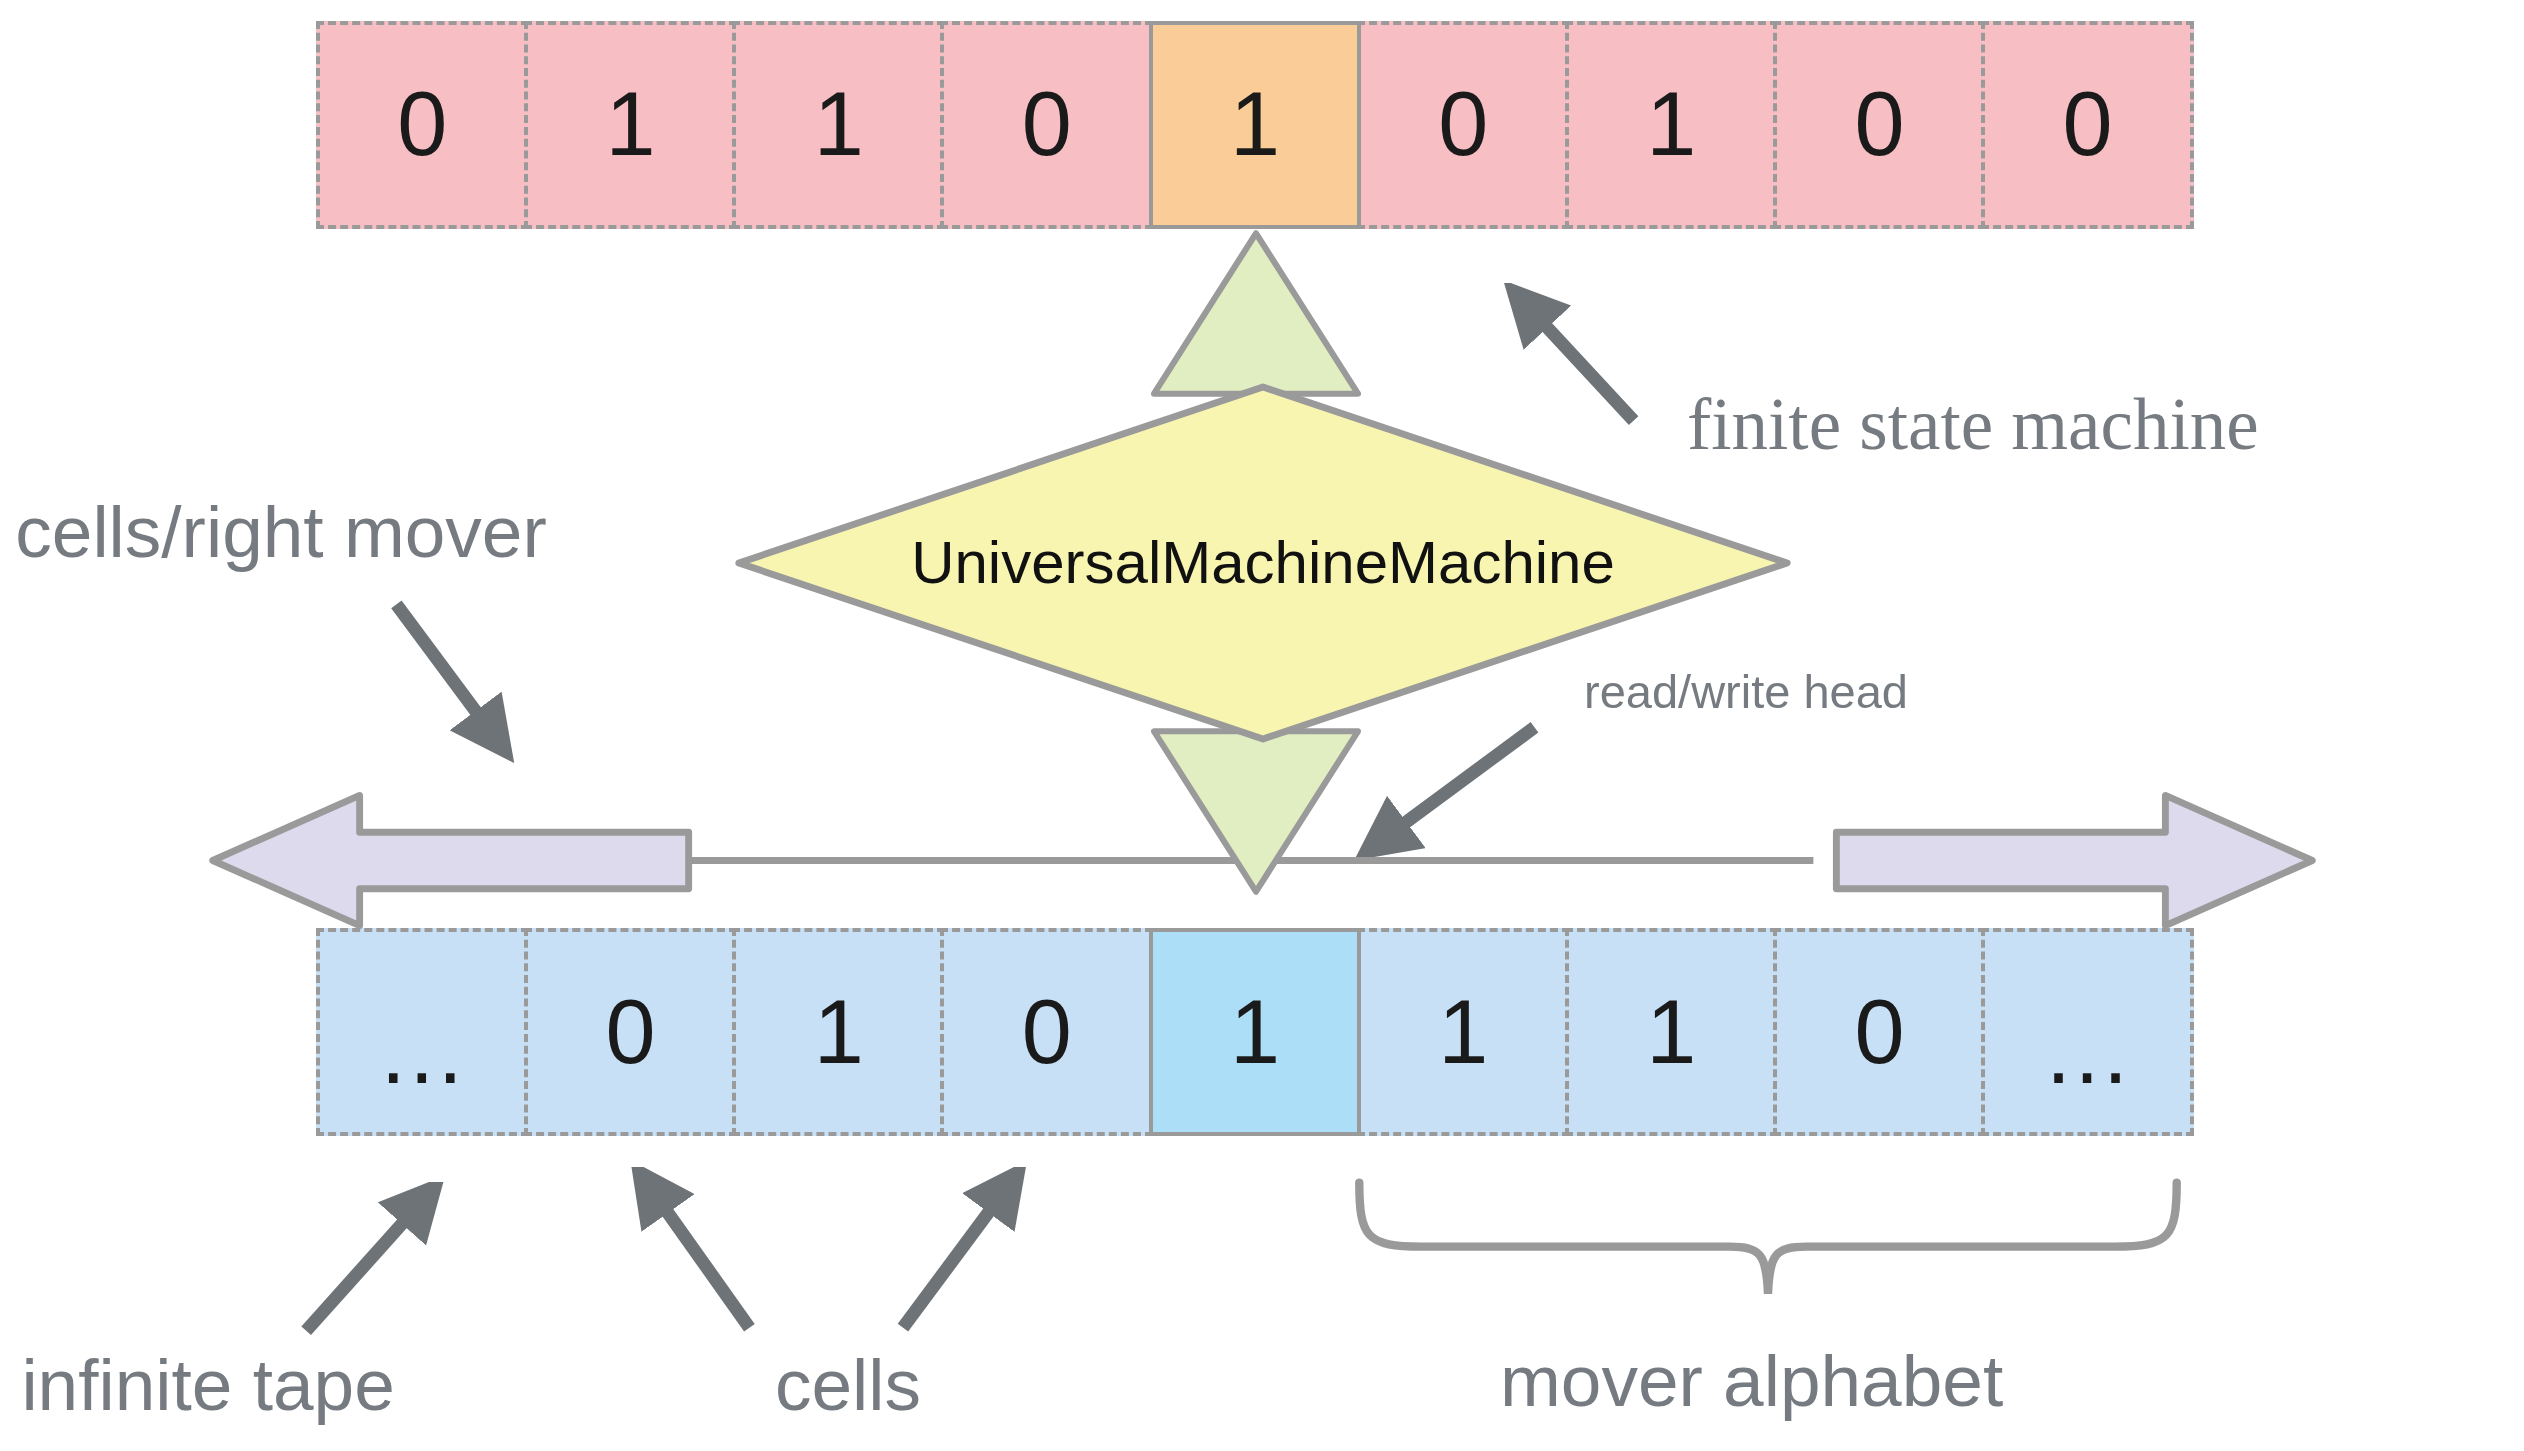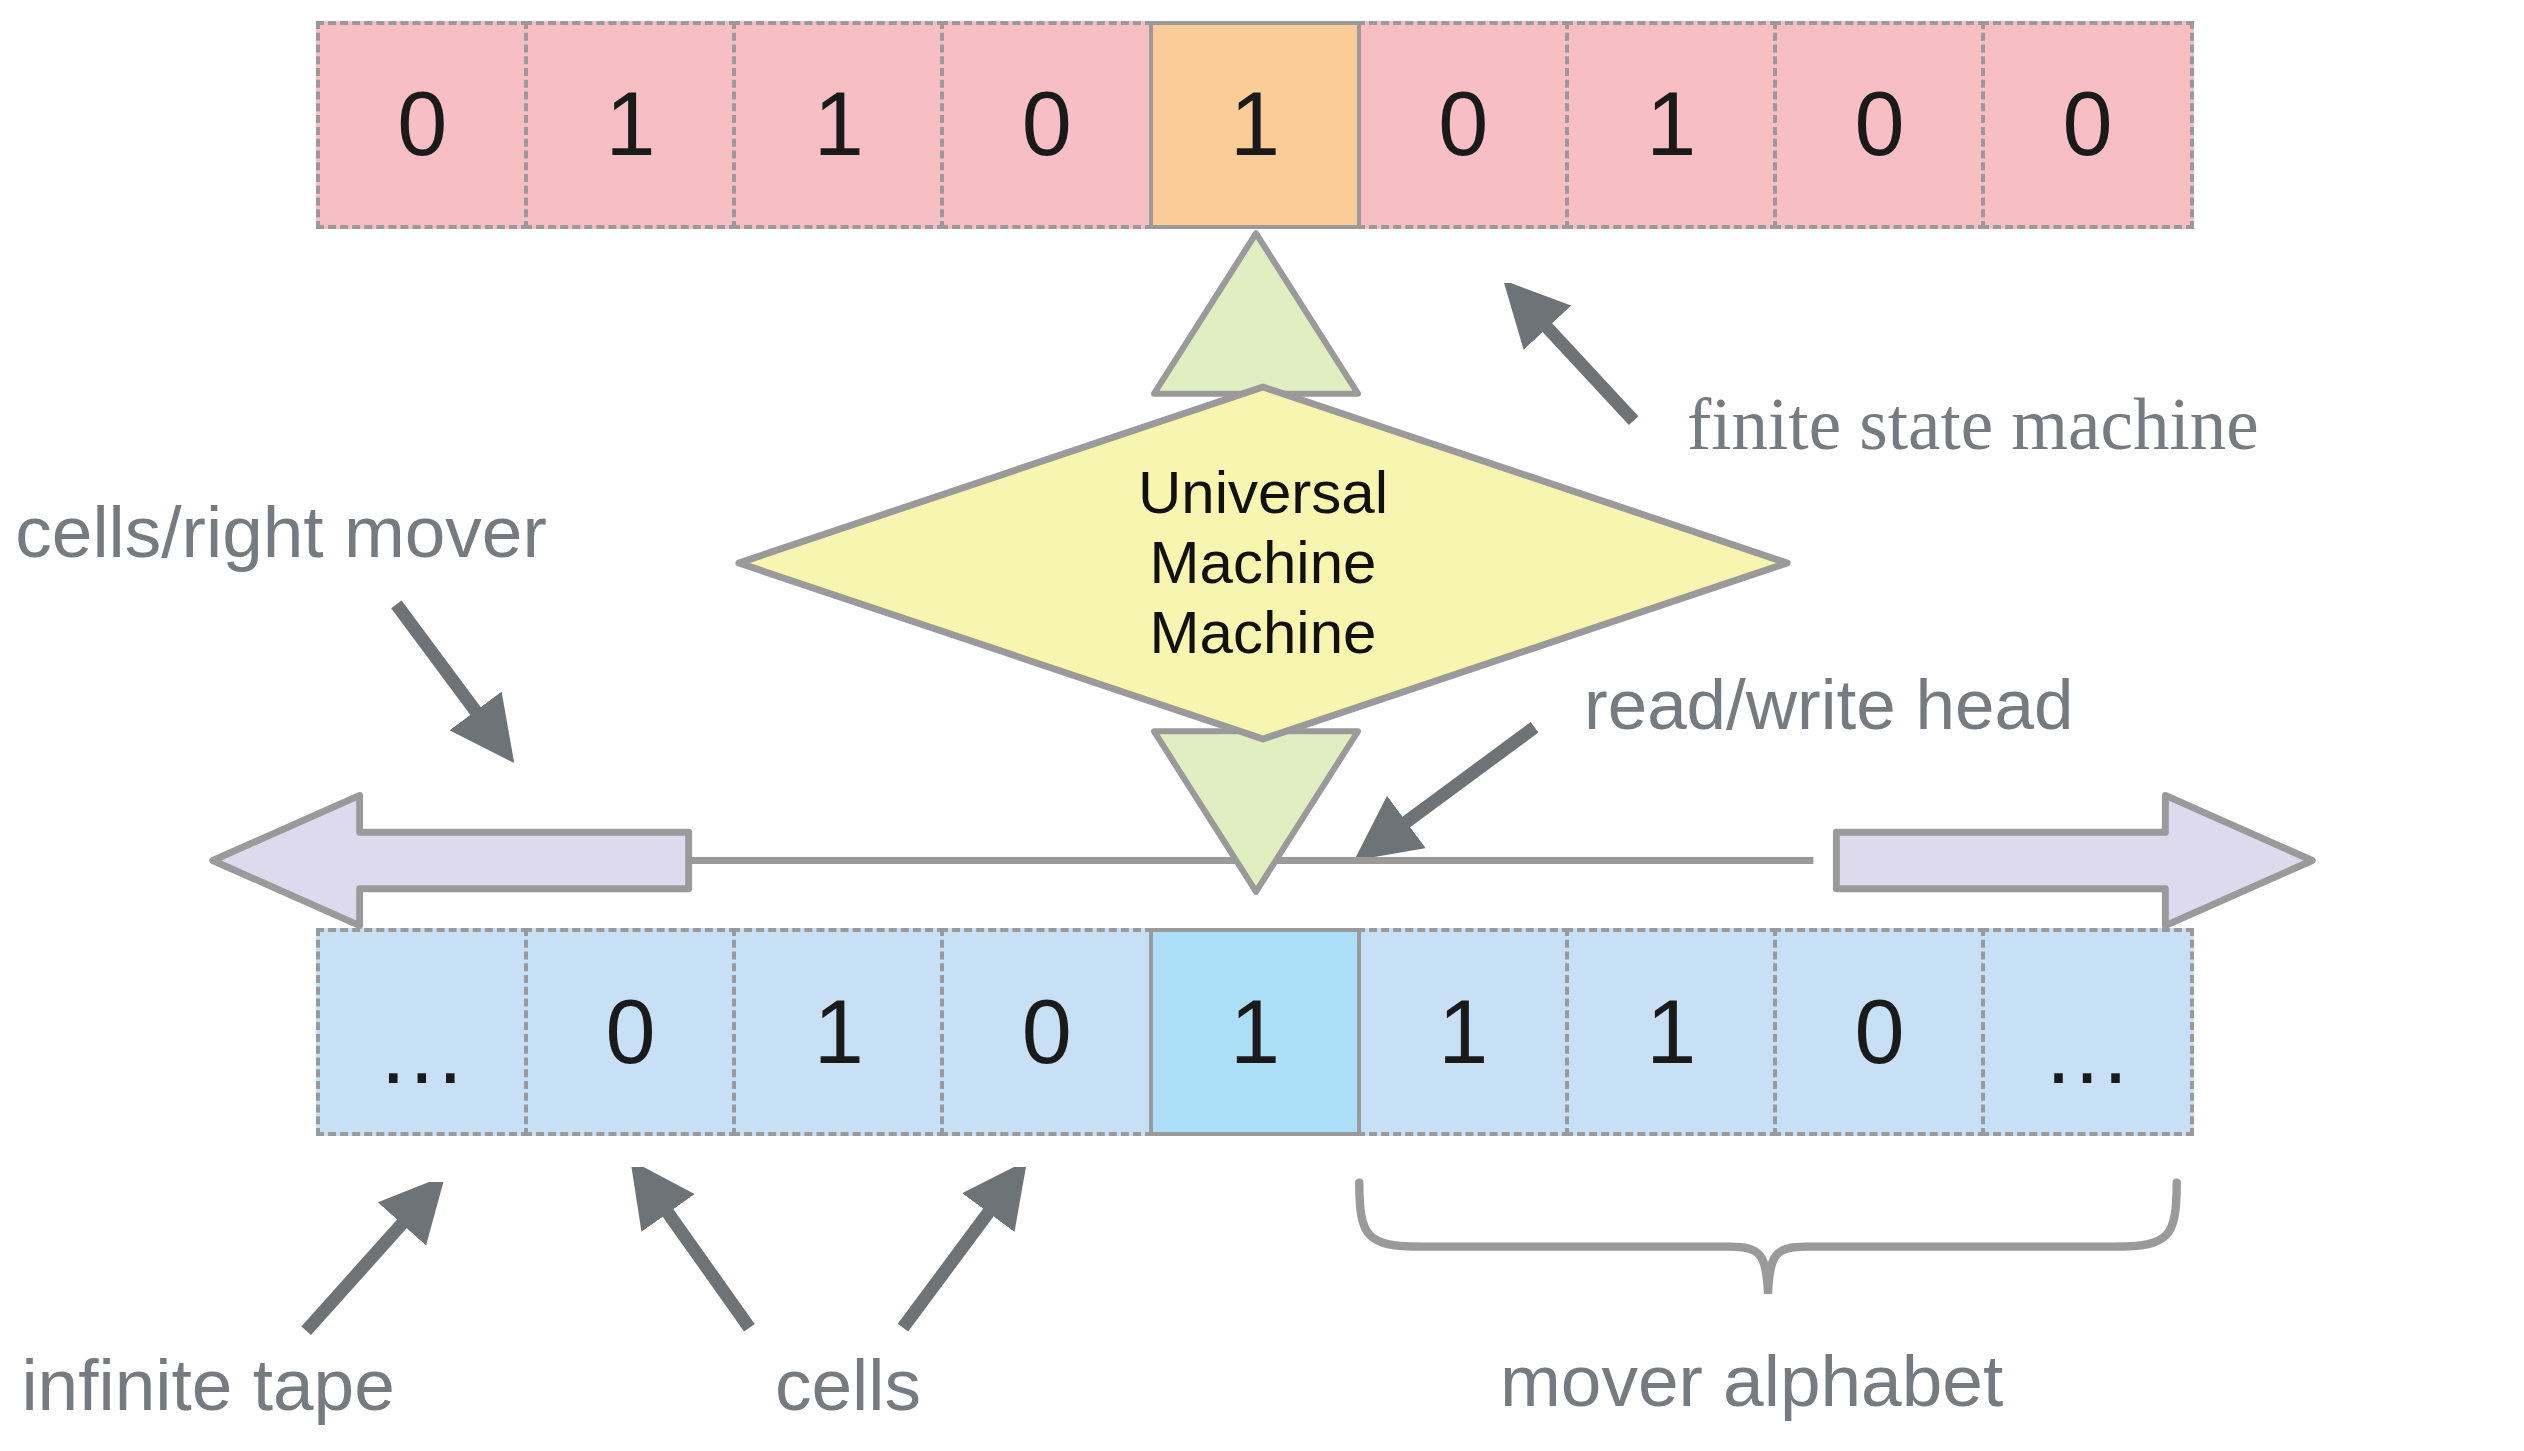--- a/index.html
+++ b/index.html
@@ -66,21 +66,21 @@
     z-index: 4;
   }
   .diamond svg { display: block; }
   .diamond-label {
     position: absolute;
     left: 0;
     top: 0;
     width: 1056px;
     height: 360px;
     display: flex;
-    flex-direction: column;
+    flex-direction: row;
     align-items: center;
     justify-content: center;
     font-size: 60px;
     line-height: 1.17;
     color: #111111;
     pointer-events: none;
   }
 
   .tri {
     position: absolute;
@@ -189,21 +189,21 @@
   <div class="anno-arrow" style="left:1347px; top:712px; width:199px; height:153px;">
     <svg width="199" height="153" viewBox="0 0 260 200">
       <defs>
         <marker id="ah2" markerWidth="5" markerHeight="5" refX="2.6" refY="2.5" orient="auto">
           <path d="M0,0 L5,2.5 L0,5 Z" fill="#6e7377"></path>
         </marker>
       </defs>
       <line x1="245" y1="20" x2="42" y2="170" stroke="#6e7377" stroke-width="17" marker-end="url(#ah2)"></line>
     </svg>
   </div>
-  <div class="anno" style="left:1584px; top:664px; font-size:71px;">read/write head</div>
+  <div class="anno" style="left:1584px; top:664px; font-size:47px;">read/write head</div>
 
   <div class="anno" style="left:15.3px; top:490px; font-size:73px;">cells/right mover</div>
   <div class="anno-arrow" style="left:375px; top:589px; width:168px; height:176px;">
     <svg width="168" height="176" viewBox="0 0 220 230">
       <defs>
         <marker id="ah3" markerWidth="5" markerHeight="5" refX="2.6" refY="2.5" orient="auto">
           <path d="M0,0 L5,2.5 L0,5 Z" fill="#6e7377"></path>
         </marker>
       </defs>
       <line x1="28" y1="20" x2="158" y2="195" stroke="#6e7377" stroke-width="17" marker-end="url(#ah3)"></line>

